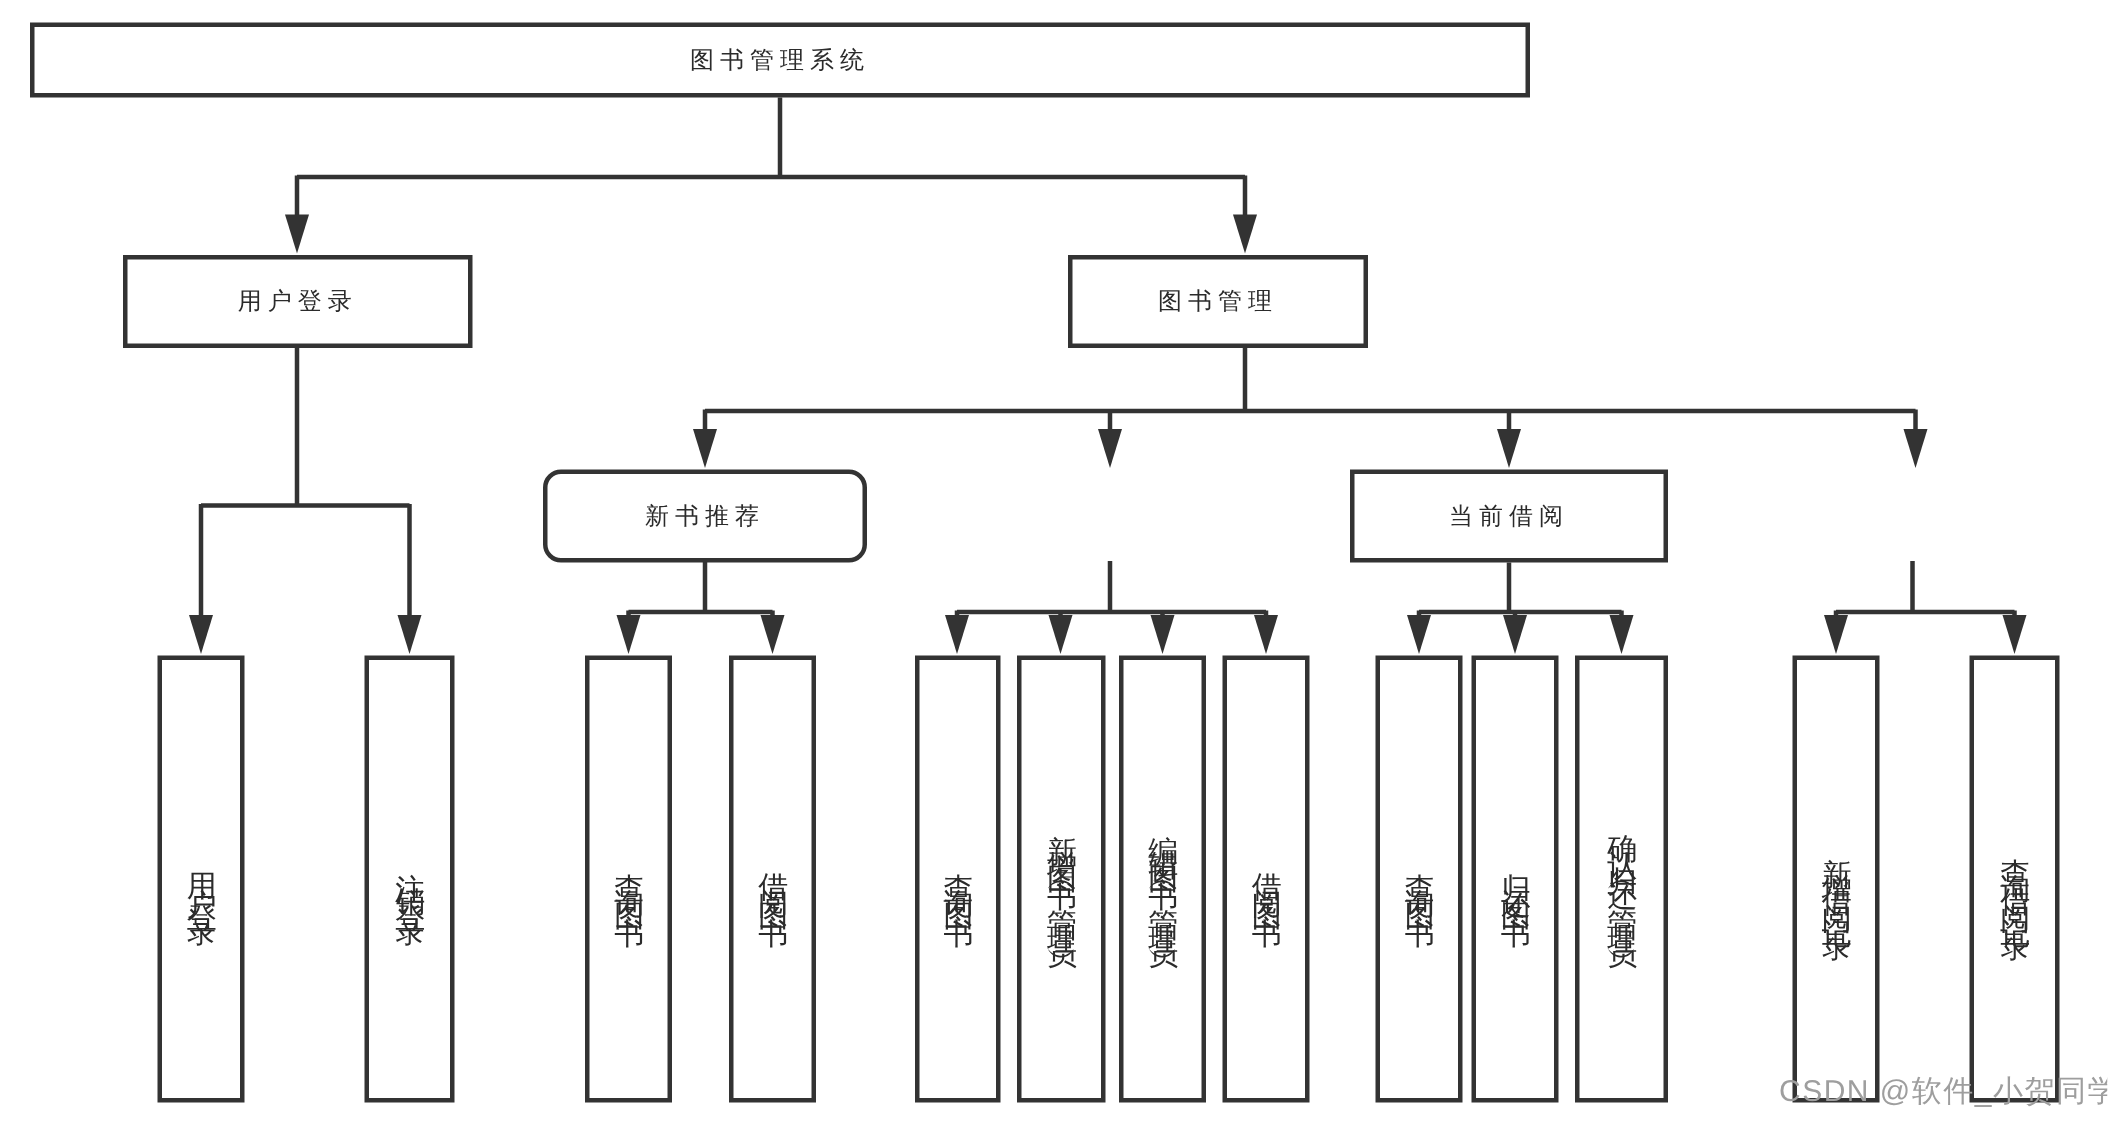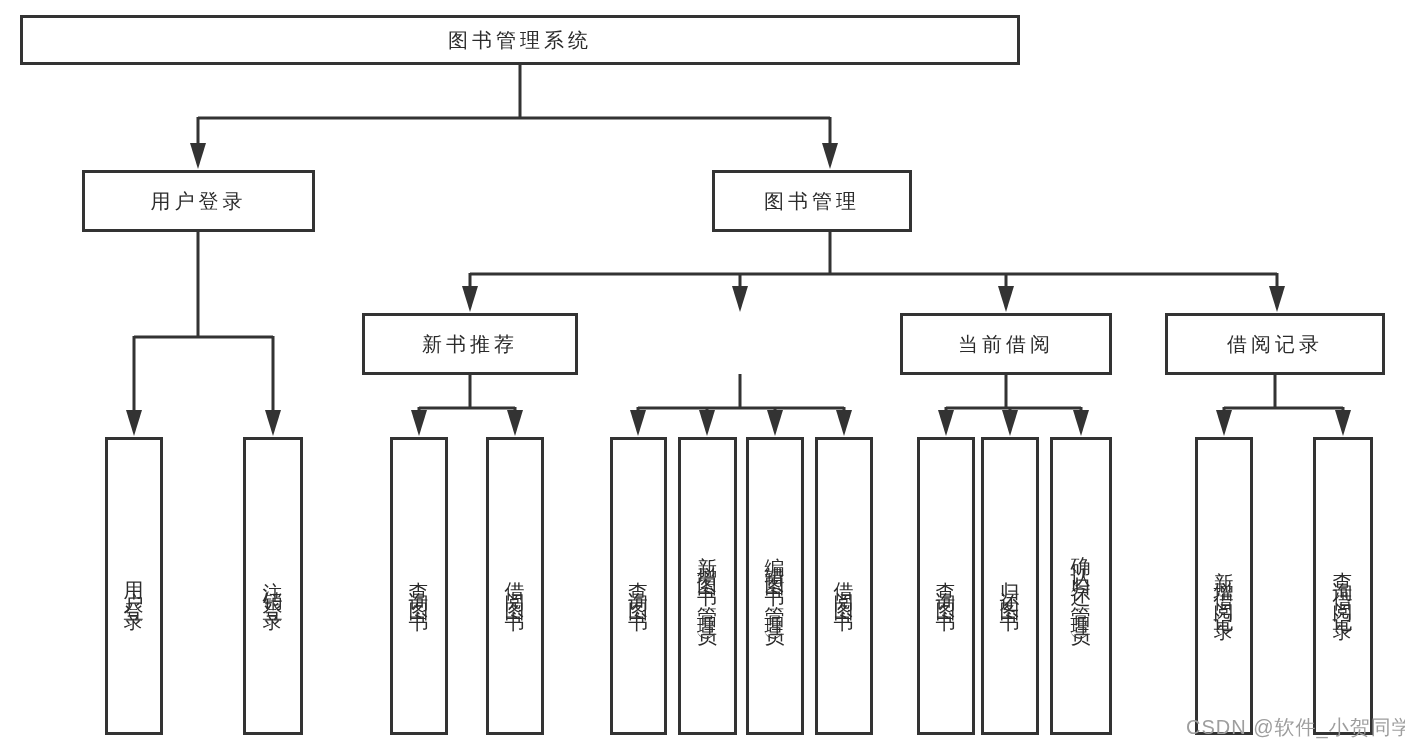--- a/index.html
+++ b/index.html
@@ -24,21 +24,21 @@
     position:absolute;
     box-sizing:border-box;
     border:3px solid var(--line);
     background:#ffffff;
     display:flex;
     align-items:center;
     justify-content:center;
     z-index:2;
   }
   .h-box{
-    font-size:20px;
+    font-size:16px;
     letter-spacing:4px;
     white-space:nowrap;
   }
   .leaf{
     writing-mode:vertical-rl;
     text-orientation:mixed;
     font-size:20px;
     letter-spacing:10px;
     line-height:1.1;
     top:437px;
@@ -91,23 +91,22 @@
       <polygon points="1224,436 1216,410 1232,410"></polygon>
       <polygon points="1343,436 1335,410 1351,410"></polygon>
     </g>
   </svg>
 
   <div class="box h-box" style="left:20px;top:15px;width:1000px;height:50px;">图书管理系统</div>
 
   <div class="box h-box" style="left:82px;top:170px;width:233px;height:62px;">用户登录</div>
   <div class="box h-box" style="left:712px;top:170px;width:200px;height:62px;">图书管理</div>
 
-  <div class="box h-box" style="left:362px;top:313px;width:216px;height:62px;">新书推荐</div>
+  <div class="box h-box" style="left:362px;top:313px;width:216px;height:62px;border-radius:12px;">新书推荐</div>
   <div class="box h-box" style="left:900px;top:313px;width:212px;height:62px;">当前借阅</div>
-  <div class="box h-box" style="left:1165px;top:313px;width:220px;height:62px;">借阅记录</div>
 
   <div class="box leaf" style="left:105px;width:58px;">用户登录</div>
   <div class="box leaf" style="left:243px;width:60px;">注销登录</div>
 
   <div class="box leaf" style="left:390px;width:58px;">查询图书</div>
   <div class="box leaf" style="left:486px;width:58px;">借阅图书</div>
 
   <div class="box leaf" style="left:610px;width:57px;">查询图书</div>
   <div class="box leaf" style="left:678px;width:59px;">新增图书（管理员）</div>
   <div class="box leaf" style="left:746px;width:58px;">编辑图书（管理员）</div>

